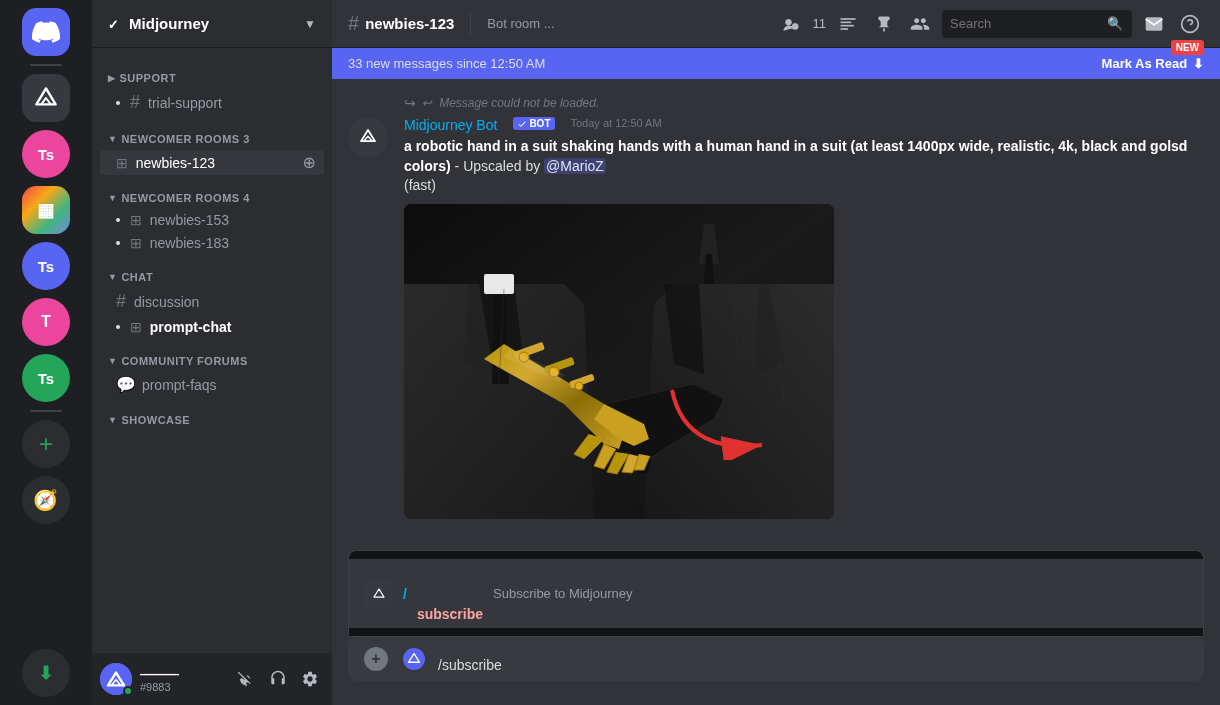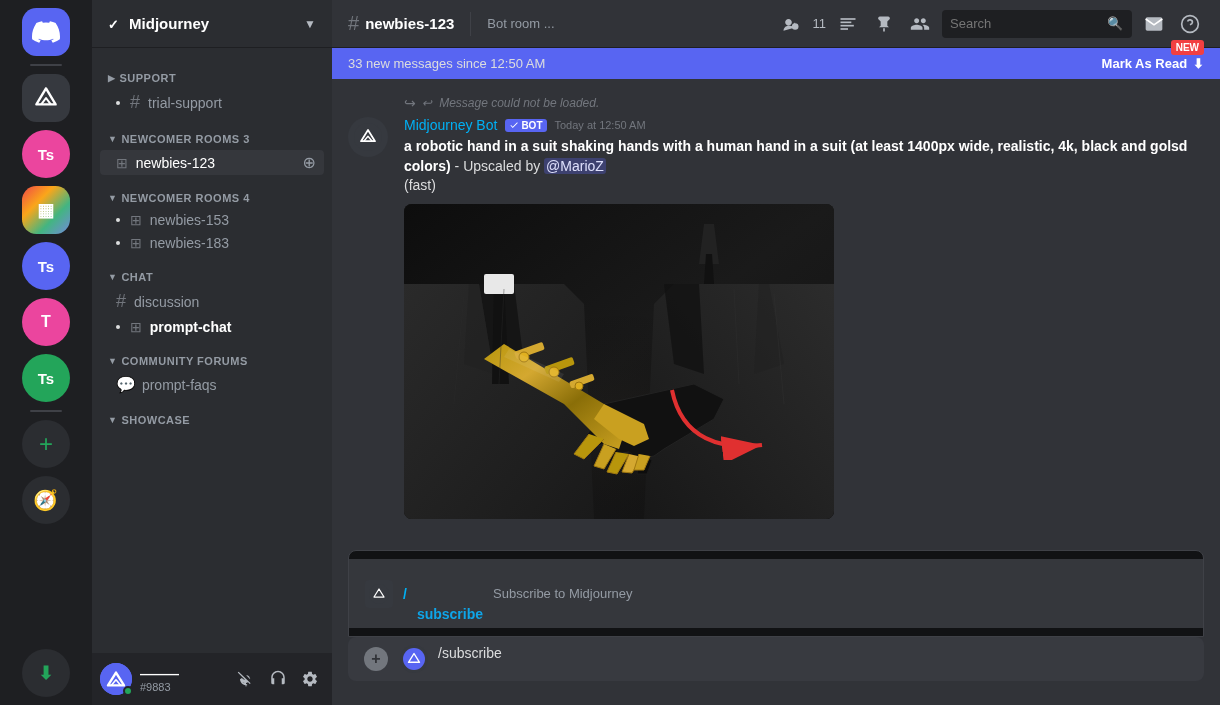--- a/index.html
+++ b/index.html
@@ -254,22 +254,22 @@
       background: #36393f;
       display: flex;
       align-items: center;
       justify-content: center;
       overflow: hidden;
     }
     .avatar svg { width: 28px; height: 28px; }
     .message-content { flex: 1; }
     .message-header {
       display: flex;
-      align-items: center;
-      gap: 8px;
+      align-items: flex-start;
+      gap: 16px;
       margin-bottom: 4px;
     }
     .message-author { font-weight: 500; color: #00b0f4; font-size: 14px; cursor: pointer; }
     .bot-badge {
       background: #5865f2;
       color: #fff;
       font-size: 10px;
       font-weight: 700;
       padding: 1px 4px;
       border-radius: 3px;
@@ -326,21 +326,21 @@
       align-items: center;
       gap: 10px;
       cursor: pointer;
       background: #35373c;
     }
     .autocomplete-slash {
       color: #00b0f4;
       font-weight: 700;
       font-size: 14px;
     }
-    .autocomplete-cmd { color: #0ea5e9; font-weight: 600; font-size: 14px; margin-top: 41px; }
+    .autocomplete-cmd { color: #fca5a5; font-weight: 600; font-size: 14px; margin-top: 41px; }
     .autocomplete-desc { color: #949ba4; font-size: 13px; }
 
     
     .message-input-area {
       padding: 0 16px 24px;
       flex-shrink: 0;
     }
     .message-input-box {
       background: #383a40;
       border-radius: 8px;
@@ -773,21 +773,21 @@
       </span>
       <span class="autocomplete-slash">/</span>
       <span class="autocomplete-cmd">subscribe</span>
       <span class="autocomplete-desc">Subscribe to Midjourney</span>
     </div>
   </div>
 
   <div class="message-input-area">
     <div class="message-input-box">
       <div class="input-plus-btn">+</div>
-      <div style="display:flex;align-items:flex-start;flex:1;">
+      <div style="display:flex;align-items:flex-end;flex:1;">
         <span style="display:flex;align-items:center;justify-content:center;width:28px;height:28px;background:#36393f;border-radius:50%;margin-right:10px;flex-shrink:0;">
           <svg viewBox="0 0 40 40" width="22" height="22">
             <circle cx="20" cy="20" r="20" fill="#5865f2"></circle>
             <path d="M20 10 L10 26 L30 26 Z" fill="none" stroke="white" stroke-width="2.5" stroke-linejoin="round"></path>
           </svg>
         </span>
         <input class="input-field" type="text" value="/subscribe" style="">
       </div>
     </div>
   </div>

